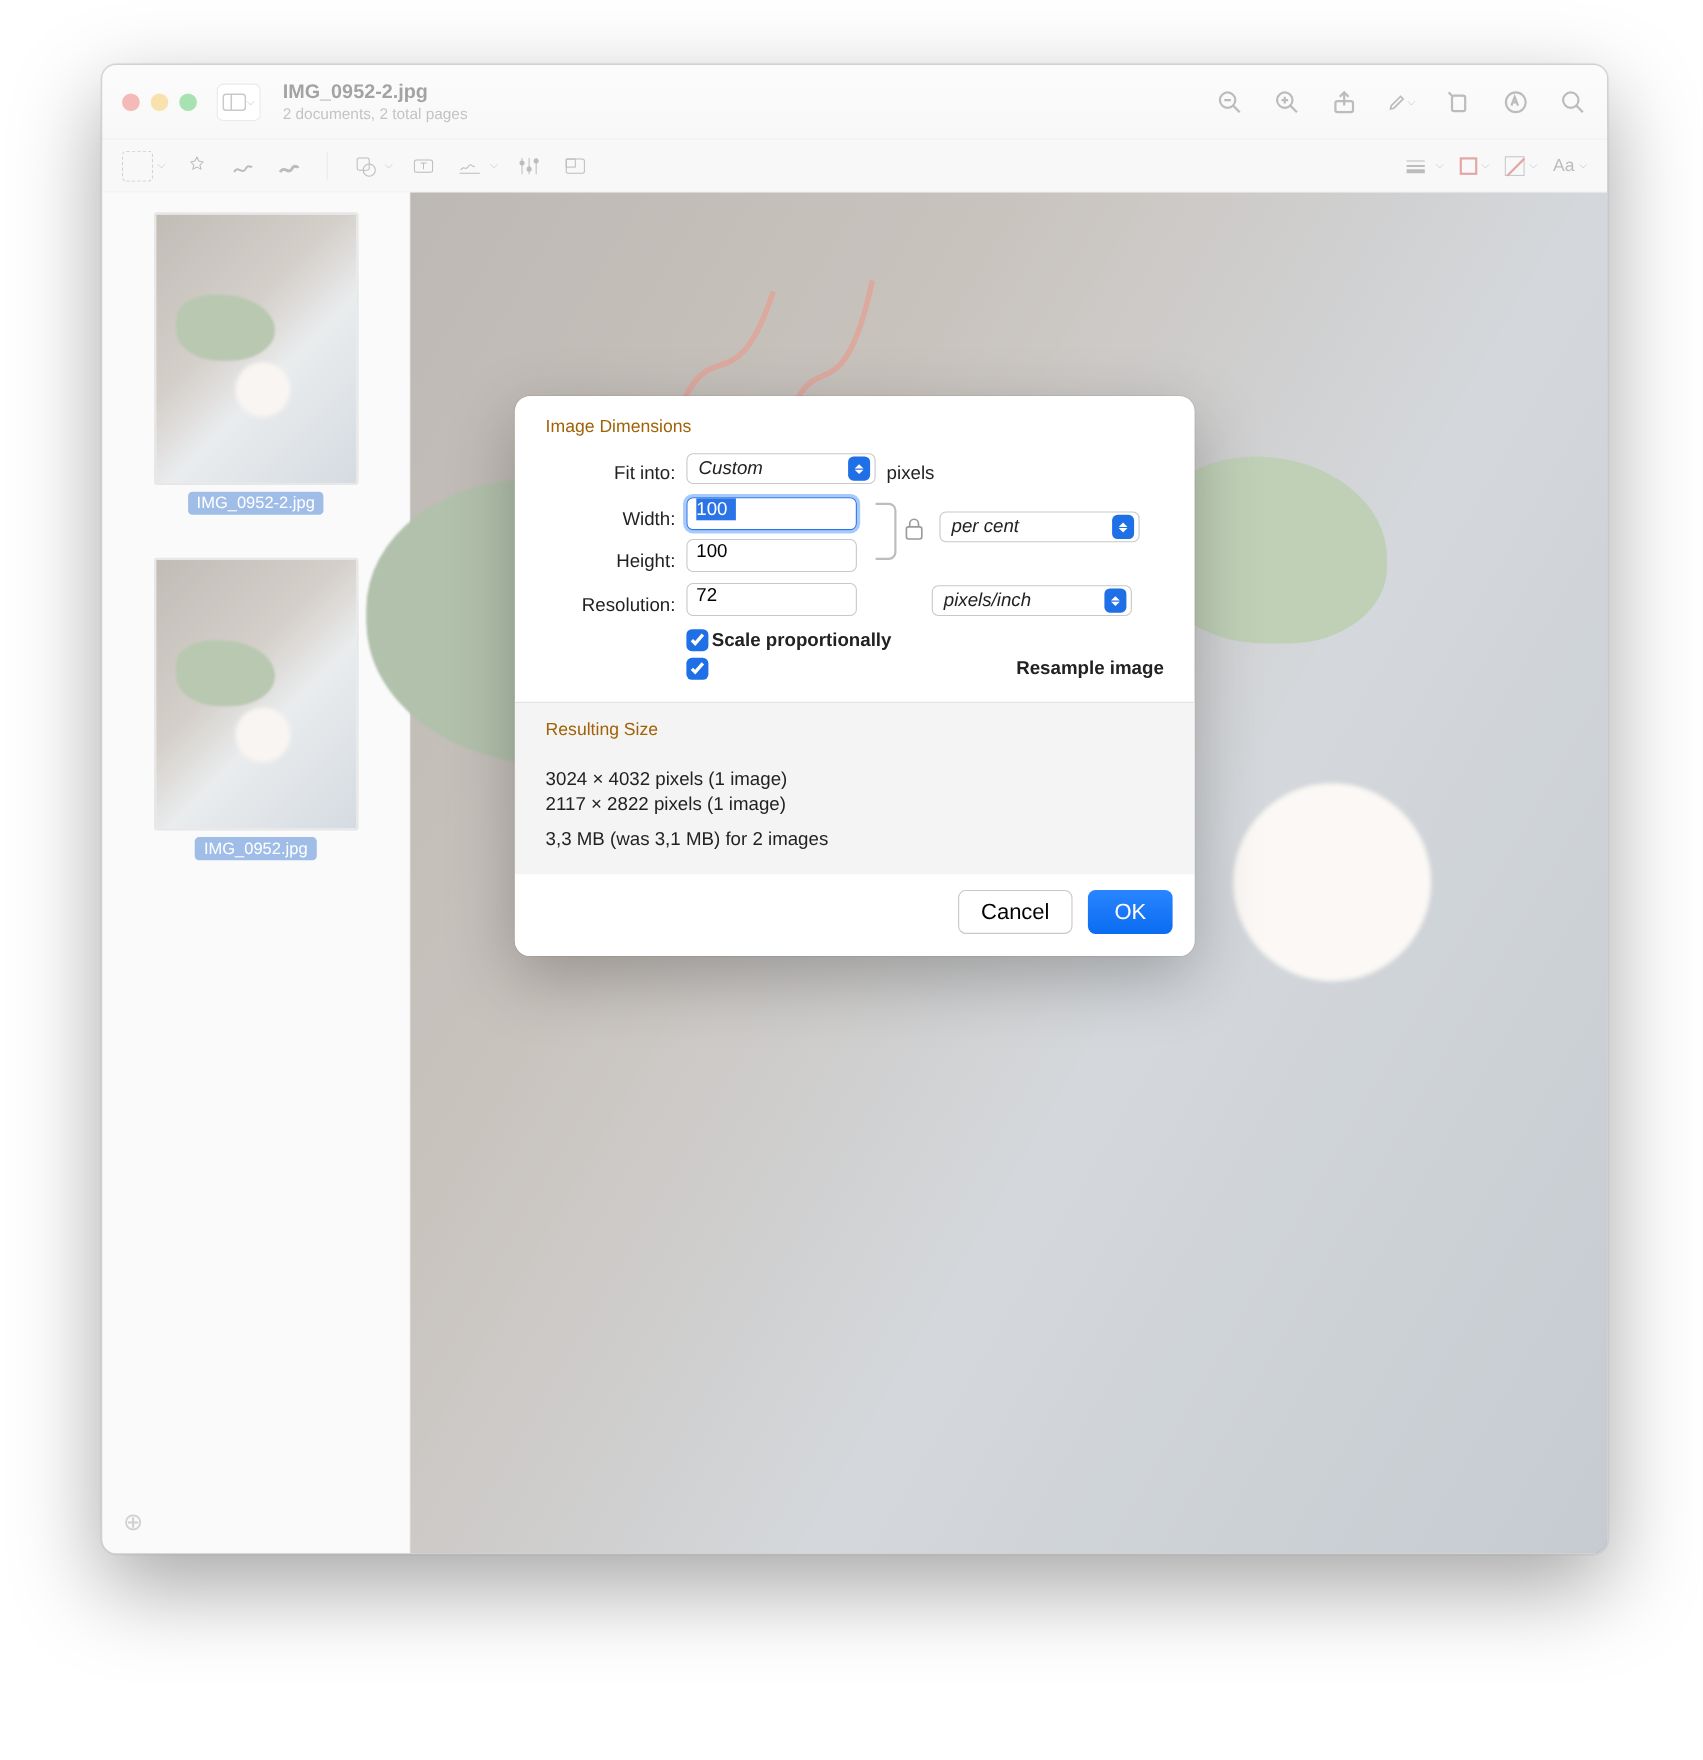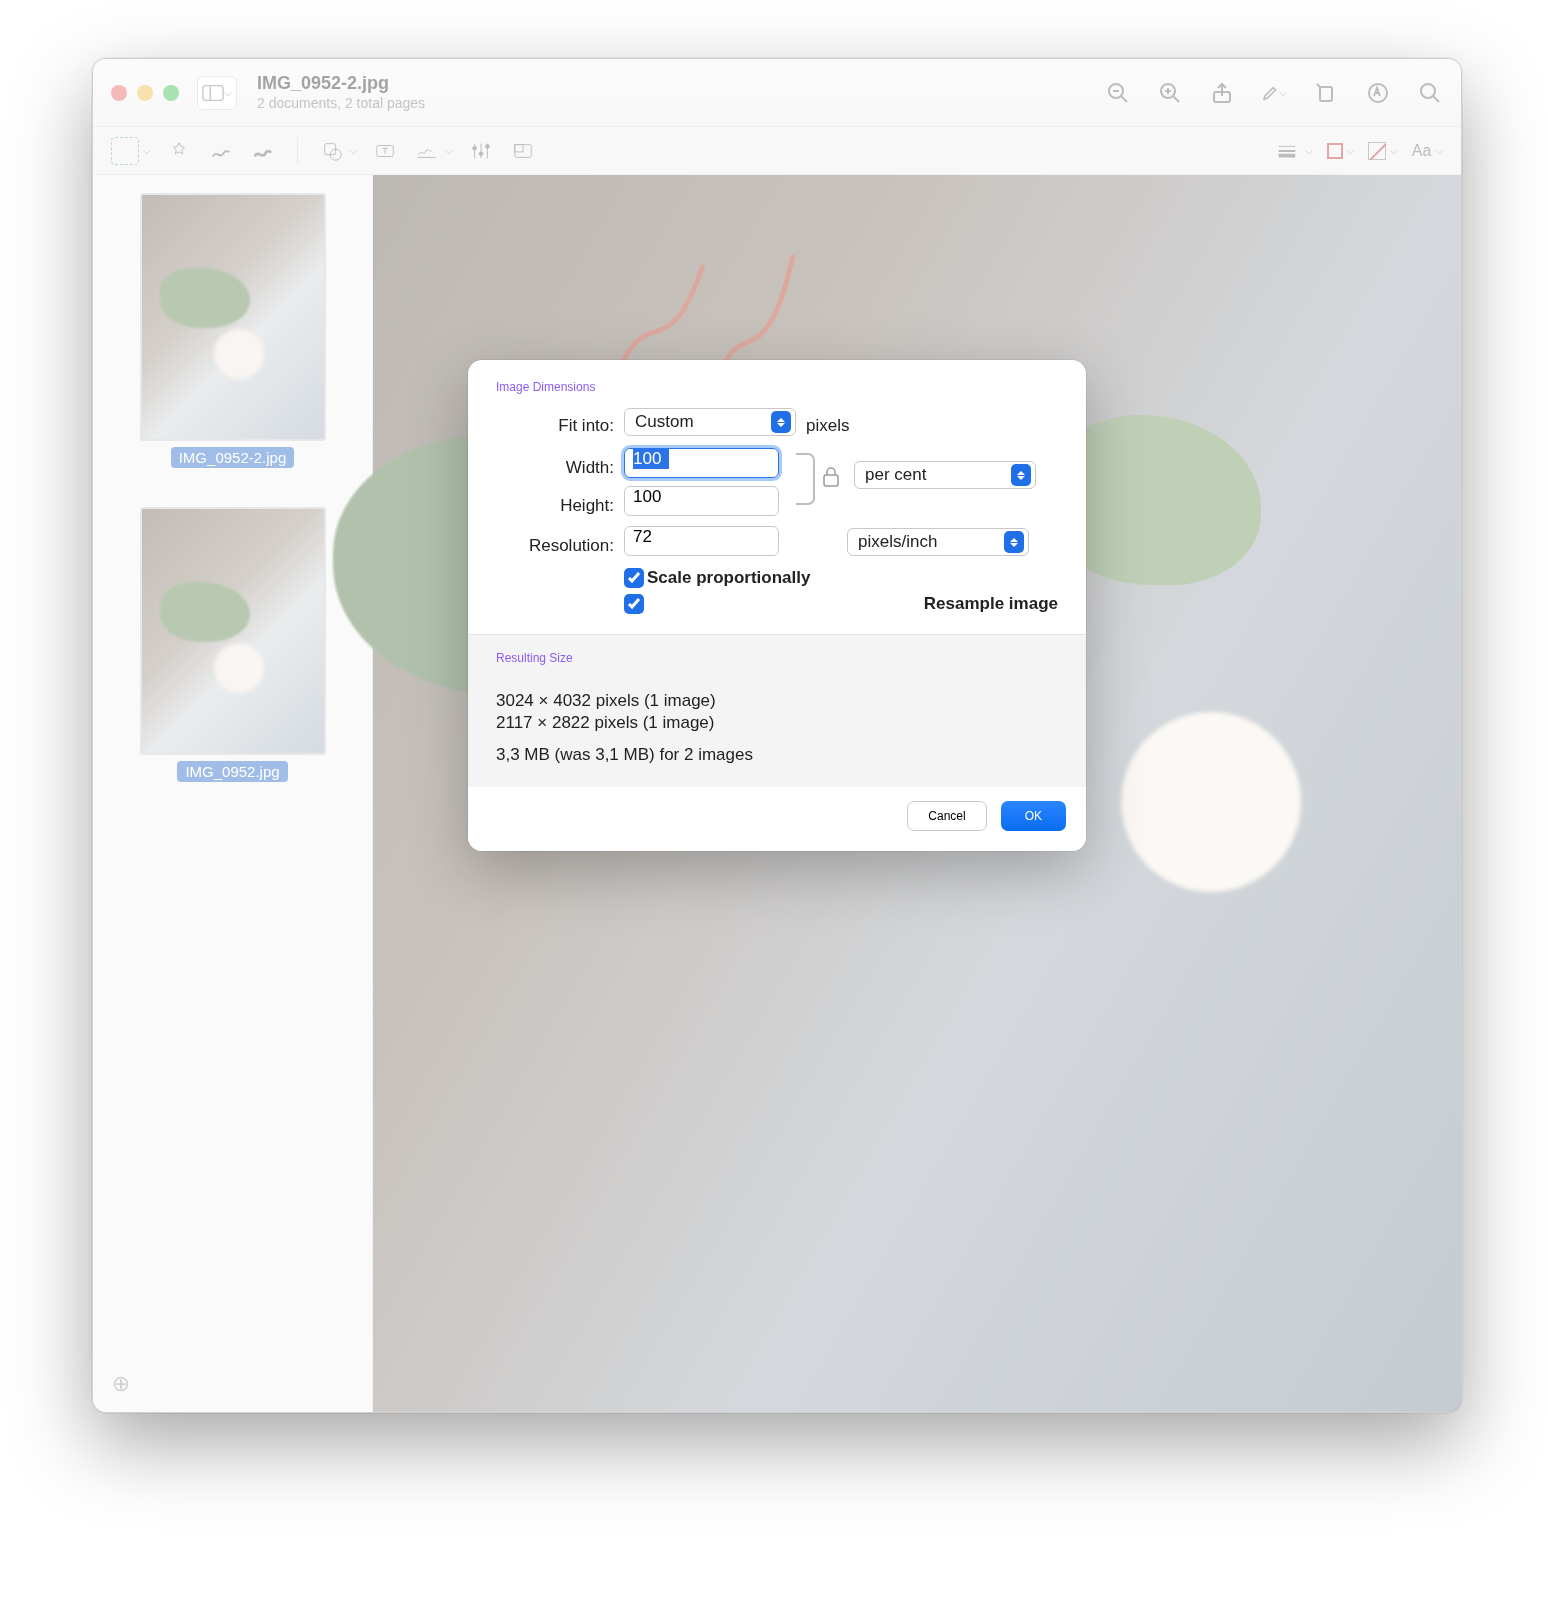--- a/index.html
+++ b/index.html
@@ -91,29 +91,29 @@
     left:468px; top:360px;
     width:618px;
     background:#fff;
     border-radius:14px;
     box-shadow: 0 20px 60px rgba(0,0,0,.25), 0 0 0 1px rgba(0,0,0,.06);
     overflow:hidden;
     font-size:17px;
     color:#222;
   }
   .dlg-section { padding: 20px 28px 16px; }
-  .dlg-heading { font-size:12px; color:#8b5cf6; margin-bottom:14px; }
+  .dlg-heading { font-size:16px; color:#a16207; margin-bottom:14px; }
   .row { display:flex; align-items:flex-end; margin-bottom:12px; position:relative; }
   .lbl { width:118px; text-align:right; margin-right:10px; color:#222; }
   .mac-select {
     height:28px; border:1px solid #c8c8c8; border-radius:6px;
     background:#fff; display:flex; align-items:center;
     padding: 0 4px 0 10px; gap:6px;
   }
-  .mac-select .sel-text { flex:1; }
+  .mac-select .sel-text { flex:1;font-style:italic; }
   .sel-btn { width:20px; height:22px; background:#1f6fe6; border-radius:5px; display:flex; flex-direction:column; align-items:center; justify-content:center; gap:0; }
   .sel-btn::before, .sel-btn::after { content:""; width:0; height:0; border-left:4px solid transparent; border-right:4px solid transparent; }
   .sel-btn::before { border-bottom:4px solid #fff; margin-bottom:1px;}
   .sel-btn::after  { border-top:4px solid #fff; }
   .suffix { margin-left:10px; }
 
   .num-input {
     height:30px; width:155px;
     border:1px solid #c8c8c8; border-radius:6px;
     padding: 0 8px; font-size:17px; background:#fff;
@@ -132,21 +132,21 @@
   .chk-row { display:flex; align-items:center; gap:3px; margin-left:128px; margin-top:4px; margin-bottom:6px;font-weight:bold; }
   .mac-check { width:20px; height:20px; border-radius:5px; background:#1f6fe6; display:flex; align-items:center; justify-content:center; }
   .mac-check svg { width:14px; height:14px; stroke:#fff; stroke-width:3; fill:none; }
 
   .dlg-result { background:#f4f4f4; border-top:1px solid #e3e3e3; padding:16px 28px 20px; }
   .dlg-result .dlg-heading { margin-bottom:26px; }
   .res-line { font-size:17px; color:#222; margin-bottom:2px; }
   .res-summary { margin-top:12px; }
 
   .dlg-buttons { display:flex; justify-content:flex-end; gap:14px; padding:14px 20px 20px; background:#fff; }
-  .btn { height:30px; padding:0 20px; border-radius:7px; border:1px solid #c8c8c8; background:#fff; font-size:12px; cursor:pointer; }
+  .btn { height:40px; padding:0 20px; border-radius:7px; border:1px solid #c8c8c8; background:#fff; font-size:20px; cursor:pointer; }
   .btn.primary { background:linear-gradient(#2a85ff,#0a6cf1); color:#fff; border:none; padding:0 24px; font-weight:500; }
 
   .red-square { width:16px; height:16px; border:2px solid #d33; display:inline-block; }
   .diag-square { width:18px; height:18px; border:1px solid #888; position:relative; display:inline-block; }
   .diag-square::after { content:""; position:absolute; left:-2px; top:50%; width:22px; height:2px; background:#d33; transform:rotate(-45deg); }
 </style>
 </head>
 <body>
 
 <div class="window">

